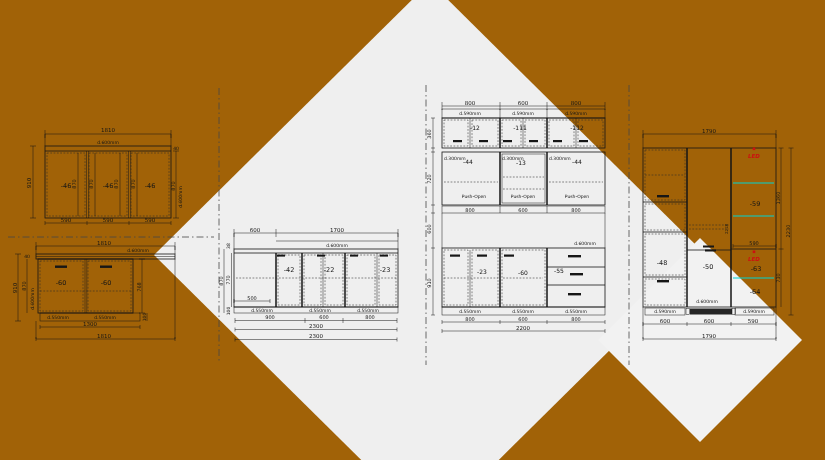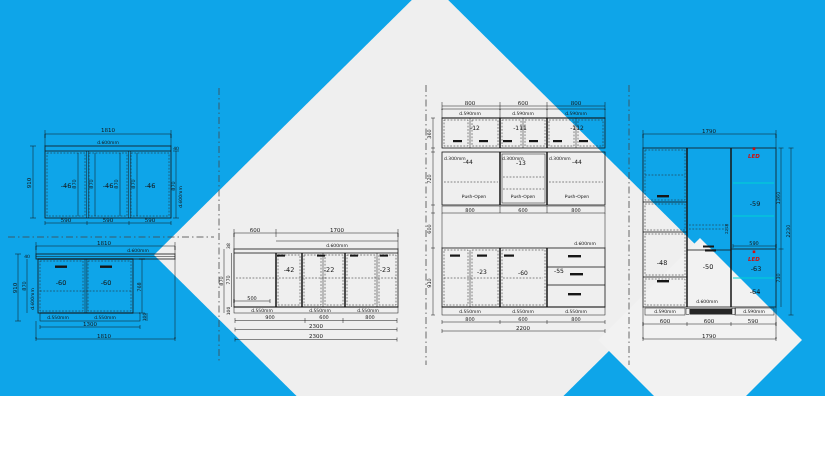--- a/index.html
+++ b/index.html
@@ -1,16 +1,16 @@
 <!DOCTYPE html>
 <html><head>
 <meta charset="utf-8">
 <style>
   html,body{margin:0;padding:0;background:#ffffff;}
-  .stage{position:relative;width:825px;height:396px;background:#0ea5e9;overflow:hidden;}
+  .stage{position:relative;width:825px;height:460px;background:#a16207;overflow:hidden;}
   svg{position:absolute;left:0;top:0;}
   svg text{font-family:"DejaVu Sans", sans-serif;text-anchor:middle;}
   .ts{text-anchor:start;}
   .t4{font-size:4px}.t45{font-size:4.5px}.t5{font-size:5px}.t55{font-size:5.5px}.t6{font-size:6px}.t65{font-size:6.5px}
   .ledt{font-style:italic;font-weight:bold;font-size:5.5px}
   .ln{stroke:#161616;stroke-width:0.8;fill:none}
   .l2{stroke:#161616;stroke-width:1.5;fill:none}
   .thin{stroke:#161616;stroke-width:0.5;fill:none}
   .dsh{stroke:#2a2a2a;stroke-width:0.55;fill:none;stroke-dasharray:1.8 1.5}
   .sep{stroke:#474747;stroke-width:0.8;fill:none;stroke-dasharray:7 3 1.5 3}

